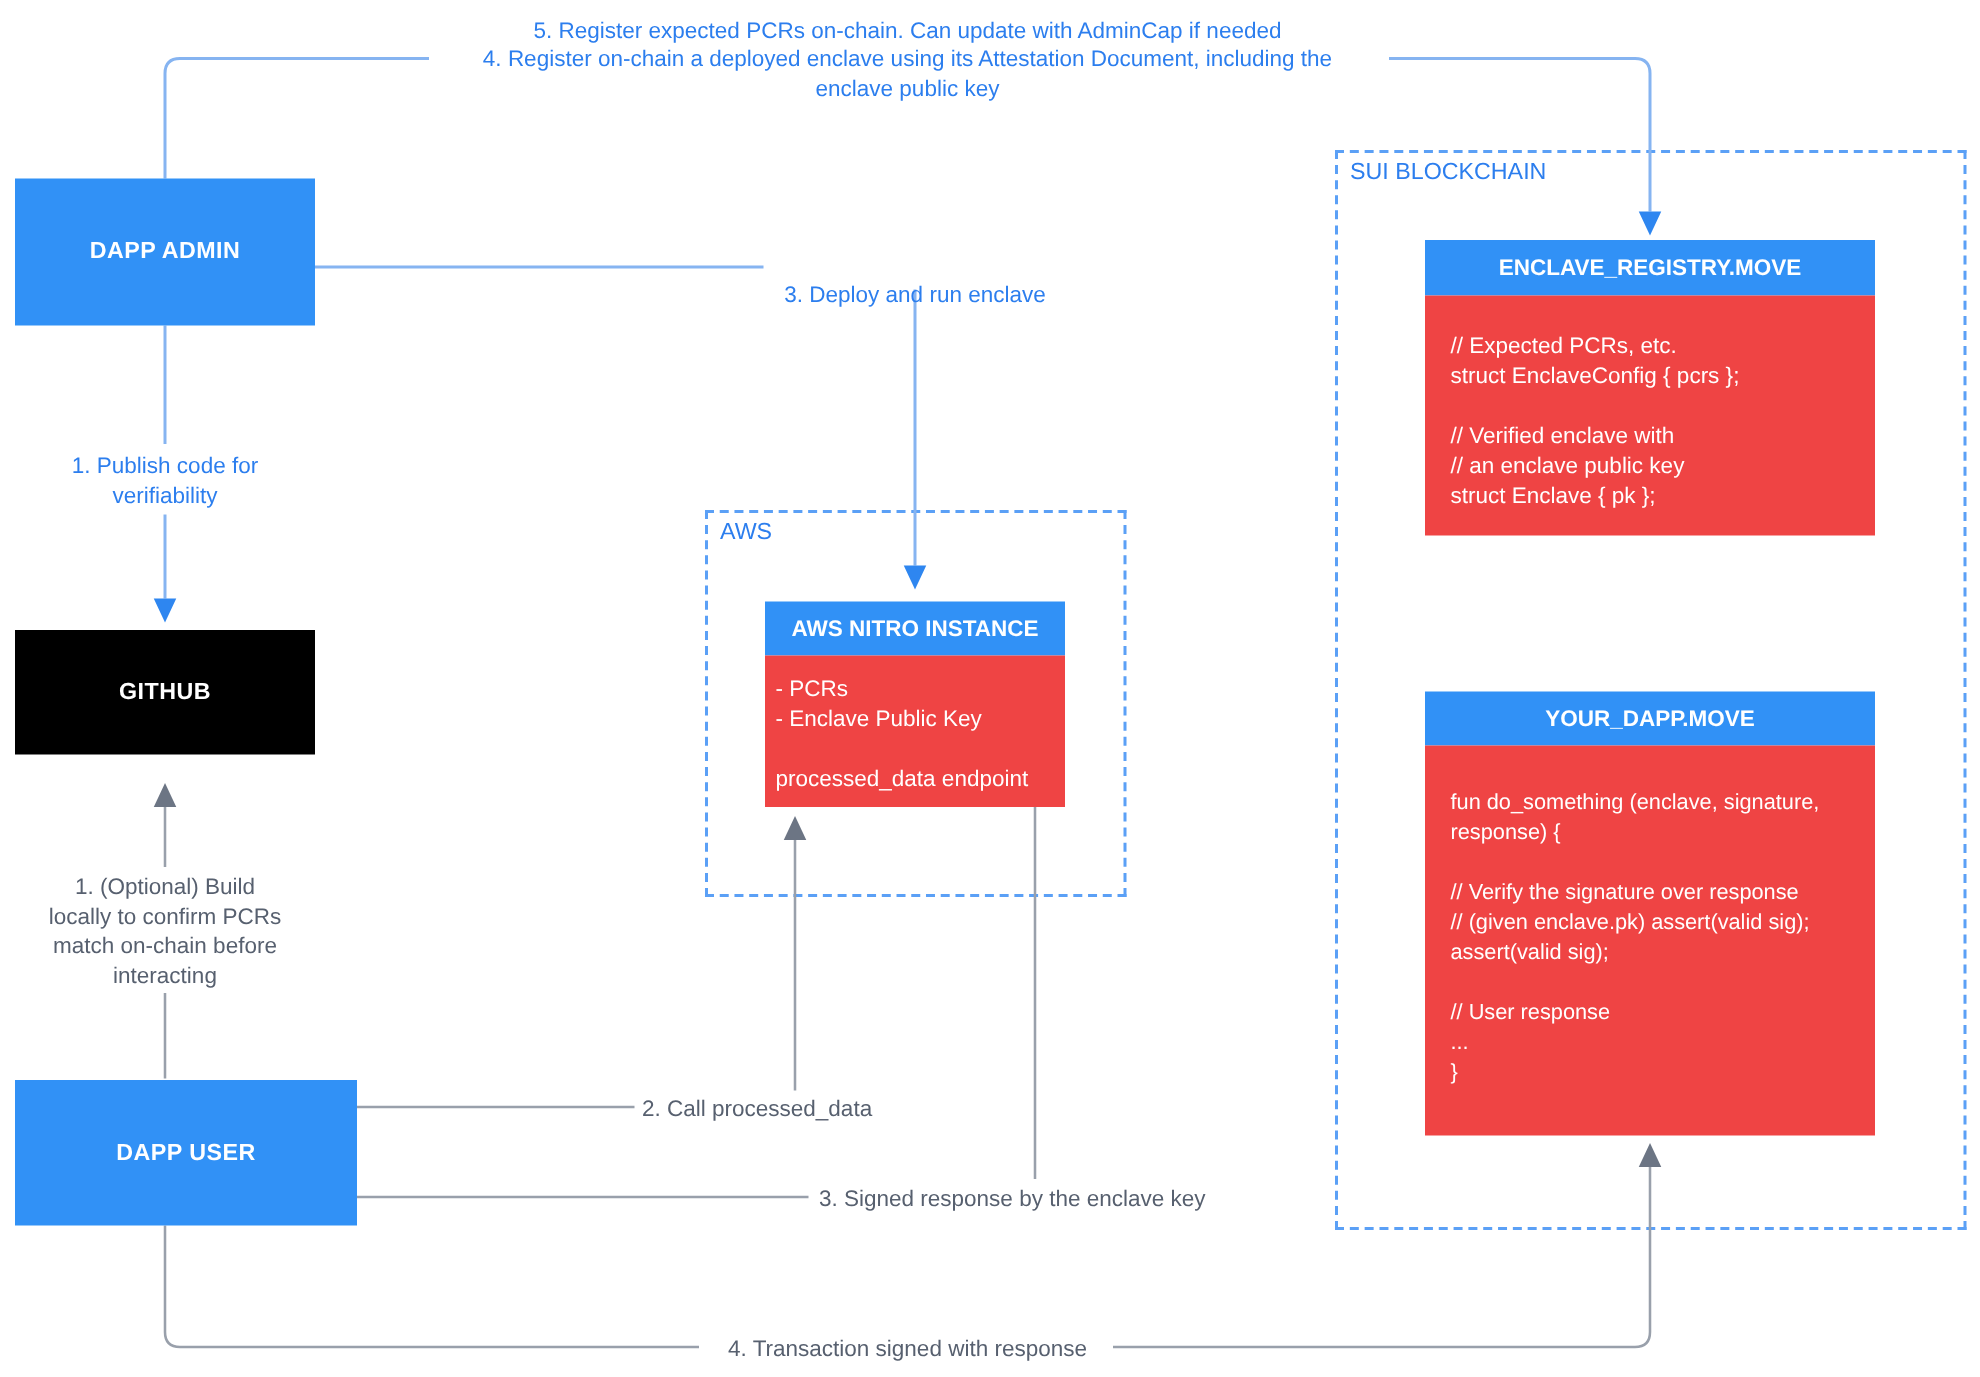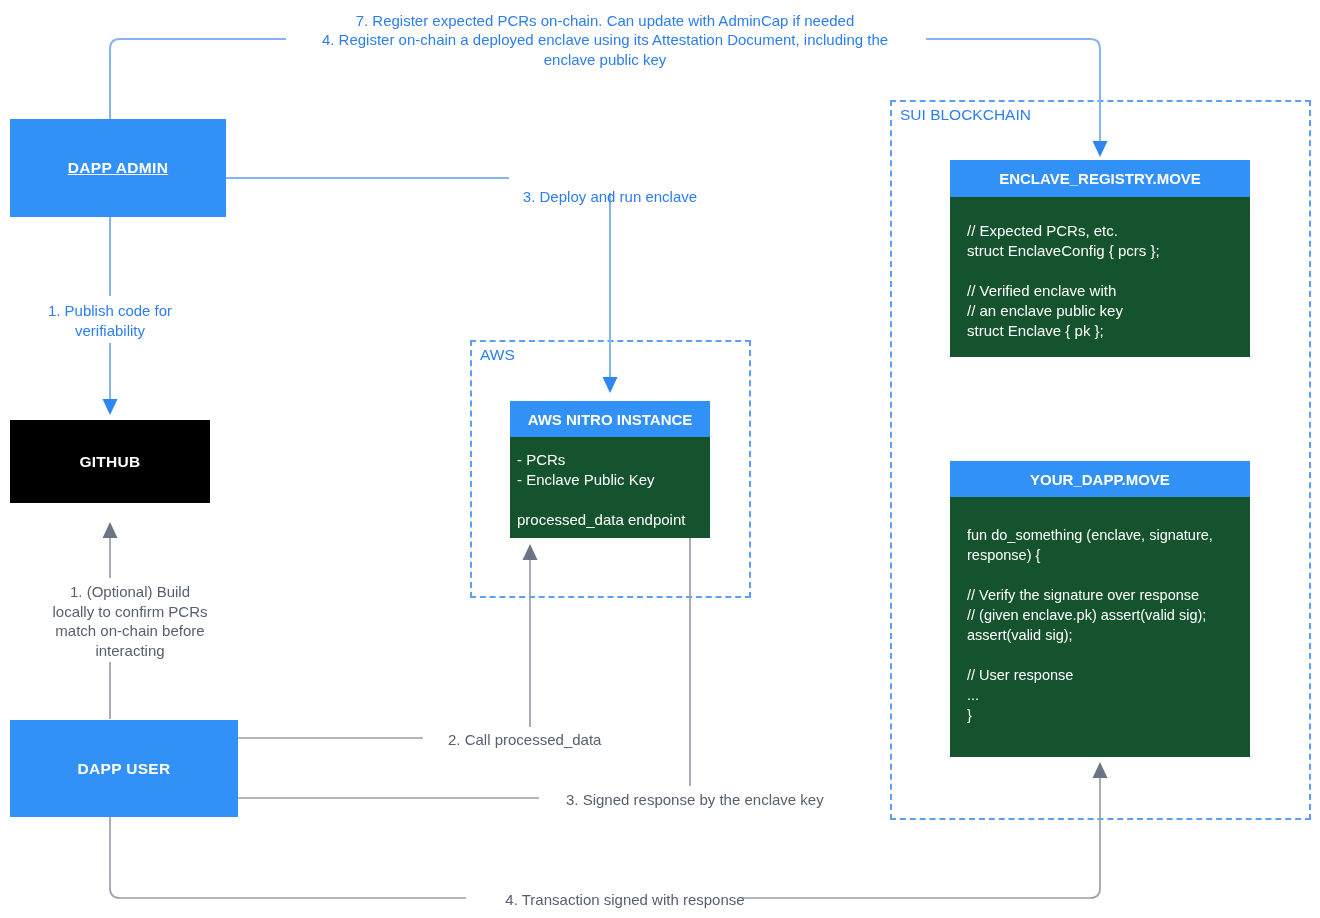--- a/index.html
+++ b/index.html
@@ -21,28 +21,28 @@
   .container-label{
     position:absolute;top:4px;left:8px;color:#2C7EEE;font-size:15.5px;
   }
   
   .card{position:absolute;}
   .card .card-header{
     background:#3191F6;color:#fff;font-weight:700;text-align:center;
     display:flex;align-items:center;justify-content:center;font-size:15px;
   }
   .card .card-body{
-    background:#14532d;color:#fff;font-size:14.5px;line-height:20px;
+    background:#ef4444;color:#fff;font-size:14.5px;line-height:20px;
     box-sizing:border-box;white-space:nowrap;
   }
   .code-line{min-height:20px;}
   
   .note{position:absolute;font-size:15px;line-height:19.3px;}
   .note.blue{color:#2C7EEE;}
-  .note.gray{color:#57606F;padding-left:20px;}
+  .note.gray{color:#57606F;}
   .center{text-align:center;}
   svg{position:absolute;left:0;top:0;pointer-events:none;}
 </style>
 </head>
 <body>
 
 <div class="container" style="left:470px;top:340px;width:281px;height:258px;">
   <div class="container-label">AWS</div>
 </div>
 
@@ -77,21 +77,21 @@
     <path d="M742,898 L1090,898 Q1100,898 1100,888 L1100,778"></path>
   </g>
   <g fill="#6C7584">
     <polygon points="110,522 102.5,538 117.5,538"></polygon>
     <polygon points="530,544 522.5,560 537.5,560"></polygon>
     <polygon points="217,798 233,790.5 233,805.5"></polygon>
     <polygon points="1100,762 1092.5,778 1107.5,778"></polygon>
   </g>
 </svg>
 
-<div class="node blue" style="left:10px;top:119px;width:216px;height:98px;text-decoration:underline;">
+<div class="node blue" style="left:10px;top:119px;width:200px;height:98px;">
   <span>DAPP ADMIN</span>
 </div>
 
 <div class="node black" style="left:10px;top:420px;width:200px;height:83px;">
   <span>GITHUB</span>
 </div>
 
 <div class="node blue" style="left:10px;top:720px;width:228px;height:97px;">
   <span>DAPP USER</span>
 </div>
@@ -128,21 +128,21 @@
     <div class="code-line">// (given enclave.pk) assert(valid sig);</div>
     <div class="code-line">assert(valid sig);</div>
     <div class="code-line"></div>
     <div class="code-line">// User response</div>
     <div class="code-line">...</div>
     <div class="code-line">}</div>
   </div>
 </div>
 
 <div class="note blue center" style="left:170px;top:11px;width:870px;">
-  <div>7. Register expected PCRs on-chain. Can update with AdminCap if needed</div>
+  <div>5. Register expected PCRs on-chain. Can update with AdminCap if needed</div>
   <div>4. Register on-chain a deployed enclave using its Attestation Document, including the</div>
   <div>enclave public key</div>
 </div>
 
 <div class="note blue center" style="left:460px;top:187px;width:300px;">3. Deploy and run enclave</div>
 
 <div class="note blue center" style="left:10px;top:301px;width:200px;line-height:20px;">
   <div>1. Publish code for</div>
   <div>verifiability</div>
 </div>

